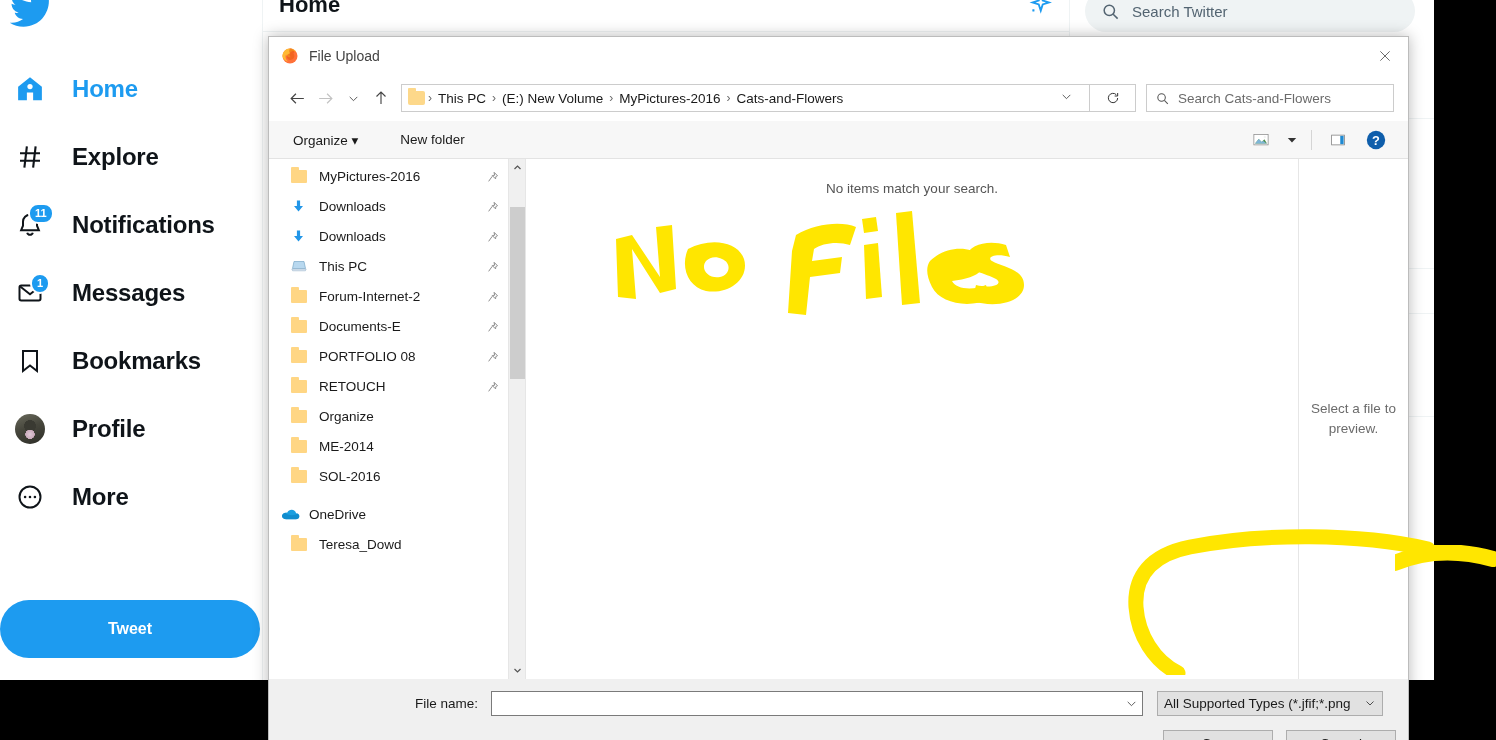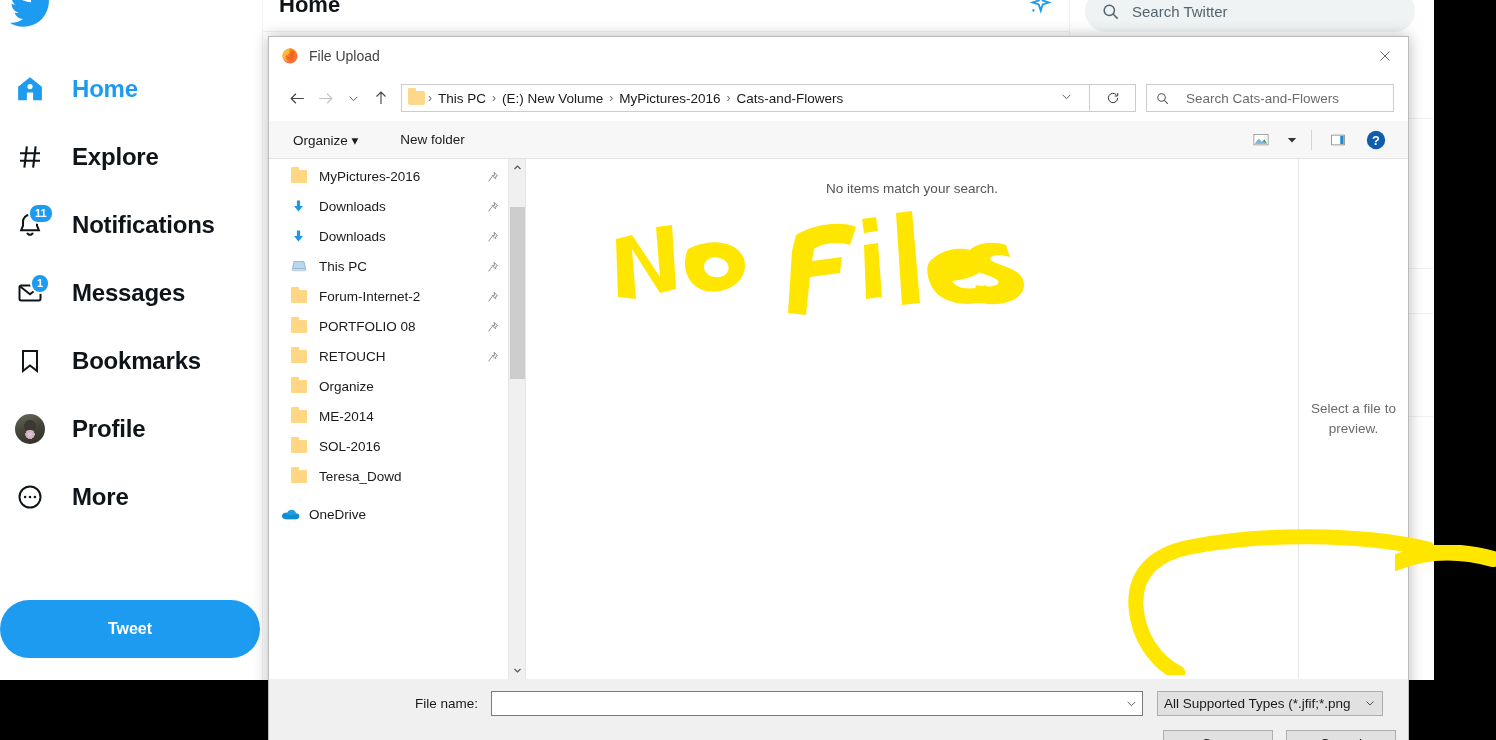--- a/index.html
+++ b/index.html
@@ -169,21 +169,21 @@
   .refresh-btn {
     width: 46px; height: 28px; border: 1px solid #ccc; border-left: none;
     background: #fff; display: flex; align-items: center; justify-content: center; cursor: pointer;
   }
   .dlg-search {
     width: 248px; height: 28px; margin-left: 10px;
     border: 1px solid #cccccc; background: #fff;
     display: flex; align-items: center; padding: 0 8px;
     flex: 0 0 248px;
   }
-  .dlg-search-text { font-size: 13.5px; color: #6b6b6b; margin-left: 16px; white-space: nowrap; }
+  .dlg-search-text { font-size: 13.5px; color: #6b6b6b; margin-left: 8px; white-space: nowrap; }
 
   .dlg-toolbar {
     height: 38px; background: #f7f7f7; flex: 0 0 38px;
     display: flex; align-items: center; padding: 0 14px;
     border-bottom: 1px solid #e3e3e3;
   }
   .tb-item {
     font-size: 13.5px; color: #1a1a1a; padding: 0 10px; cursor: pointer; white-space: nowrap;
   }
   .tb-right { margin-left: auto; display: flex; align-items: center; gap: 2px; }
@@ -601,20 +601,32 @@
               </span>
             <span class="tree-label">Forum-Internet-2</span>
             <span class="pin">
               <svg viewBox="0 0 16 16" width="12" height="12" fill="none" stroke="#8b8b8b" stroke-width="1.3">
                 <path d="M9.5 1.8 14 6.3l-2.2 1.1-.4 3.1-4.4-4.4 3.1-.4z"></path>
                   <path d="M7 7 2.2 13.8"></path>
               </svg>
             </span>
           </div>
 
+          <div class="tree-row">
+            <span class="tree-icon">
+                <span class="folder-ico"></span>
+              </span>
+            <span class="tree-label">Documents-E</span>
+            <span class="pin">
+              <svg viewBox="0 0 16 16" width="12" height="12" fill="none" stroke="#8b8b8b" stroke-width="1.3">
+                <path d="M9.5 1.8 14 6.3l-2.2 1.1-.4 3.1-4.4-4.4 3.1-.4z"></path>
+                  <path d="M7 7 2.2 13.8"></path>
+              </svg>
+            </span>
+          </div>
 
           <div class="tree-row">
             <span class="tree-icon">
                 <span class="folder-ico"></span>
               </span>
             <span class="tree-label">PORTFOLIO 08</span>
             <span class="pin">
               <svg viewBox="0 0 16 16" width="12" height="12" fill="none" stroke="#8b8b8b" stroke-width="1.3">
                 <path d="M9.5 1.8 14 6.3l-2.2 1.1-.4 3.1-4.4-4.4 3.1-.4z"></path>
                   <path d="M7 7 2.2 13.8"></path>
@@ -649,35 +661,35 @@
             <span class="tree-label">ME-2014</span>
           </div>
 
           <div class="tree-row">
             <span class="tree-icon">
                 <span class="folder-ico"></span>
               </span>
             <span class="tree-label">SOL-2016</span>
           </div>
 
-          <div class="tree-row">
-            <span class="tree-icon">
-                <span class="folder-ico"></span>
-              </span>
-            <span class="tree-label">Teresa_Dowd</span>
-          </div>
-
           <div class="tree-row" style="padding-left:12px;margin-top:8px;">
             <span class="tree-icon">
               <svg viewBox="0 0 20 14" width="19" height="14">
                 <path d="M5.6 12.5h10.1c2.1 0 3.6-1.4 3.6-3.2s-1.6-3.1-3.4-3.1c-.5-2.3-2.4-3.7-4.7-3.7-2 0-3.7 1.1-4.5 2.8C3.3 5.4 1 6.9 1 9.1c0 1.9 1.8 3.4 4.6 3.4z" fill="#1a9fe0"></path>
                 <path d="M5.6 12.5h10.1c2.1 0 3.6-1.4 3.6-3.2 0-1.3-.8-2.3-2-2.8-1.2 1.1-3.4 1.7-5.7 1.7-3.2 0-5.9-1-7.2-2.5C2.2 6.2 1 7.5 1 9.1c0 1.9 1.8 3.4 4.6 3.4z" fill="#0a7ec0" opacity=".55"></path>
               </svg>
             </span>
             <span class="tree-label">OneDrive</span>
+          </div>
+
+          <div class="tree-row">
+            <span class="tree-icon">
+                <span class="folder-ico"></span>
+              </span>
+            <span class="tree-label">Teresa_Dowd</span>
           </div>
 
         </div>
 
         <div class="tree-scroll">
           <div class="sc-arrow">
             <svg viewBox="0 0 12 12" width="9" height="9" fill="none" stroke="#555" stroke-width="1.6">
                 <path d="M2 8l4-4 4 4"></path>
               </svg>
           </div>

